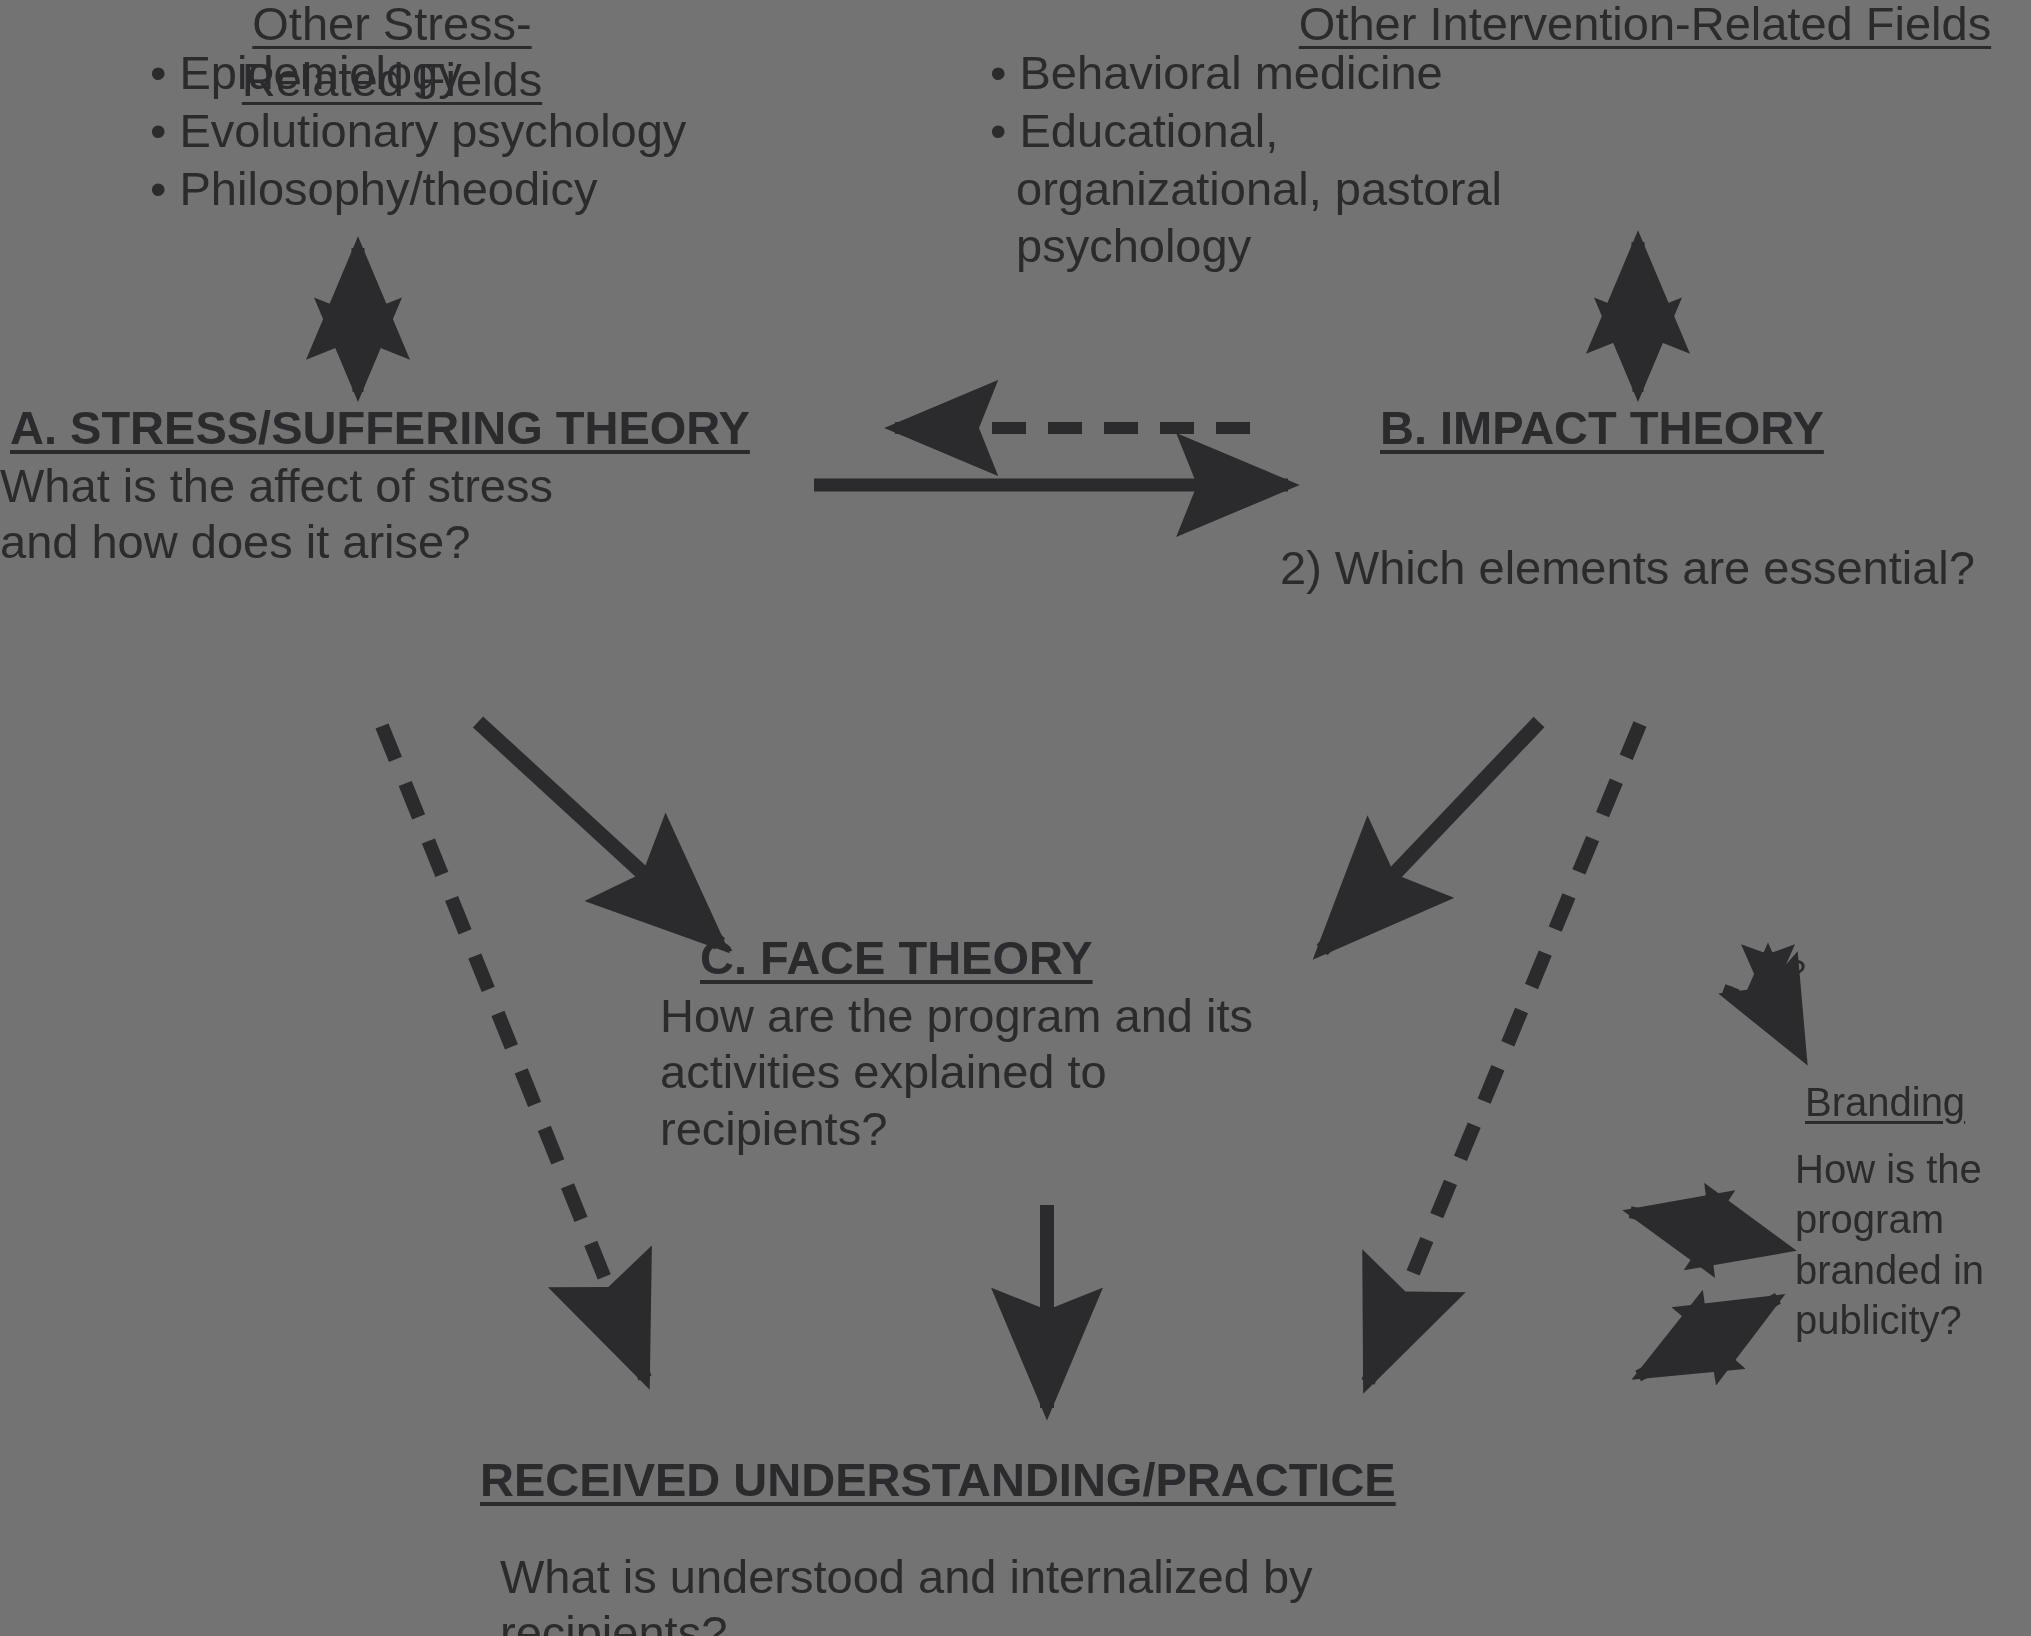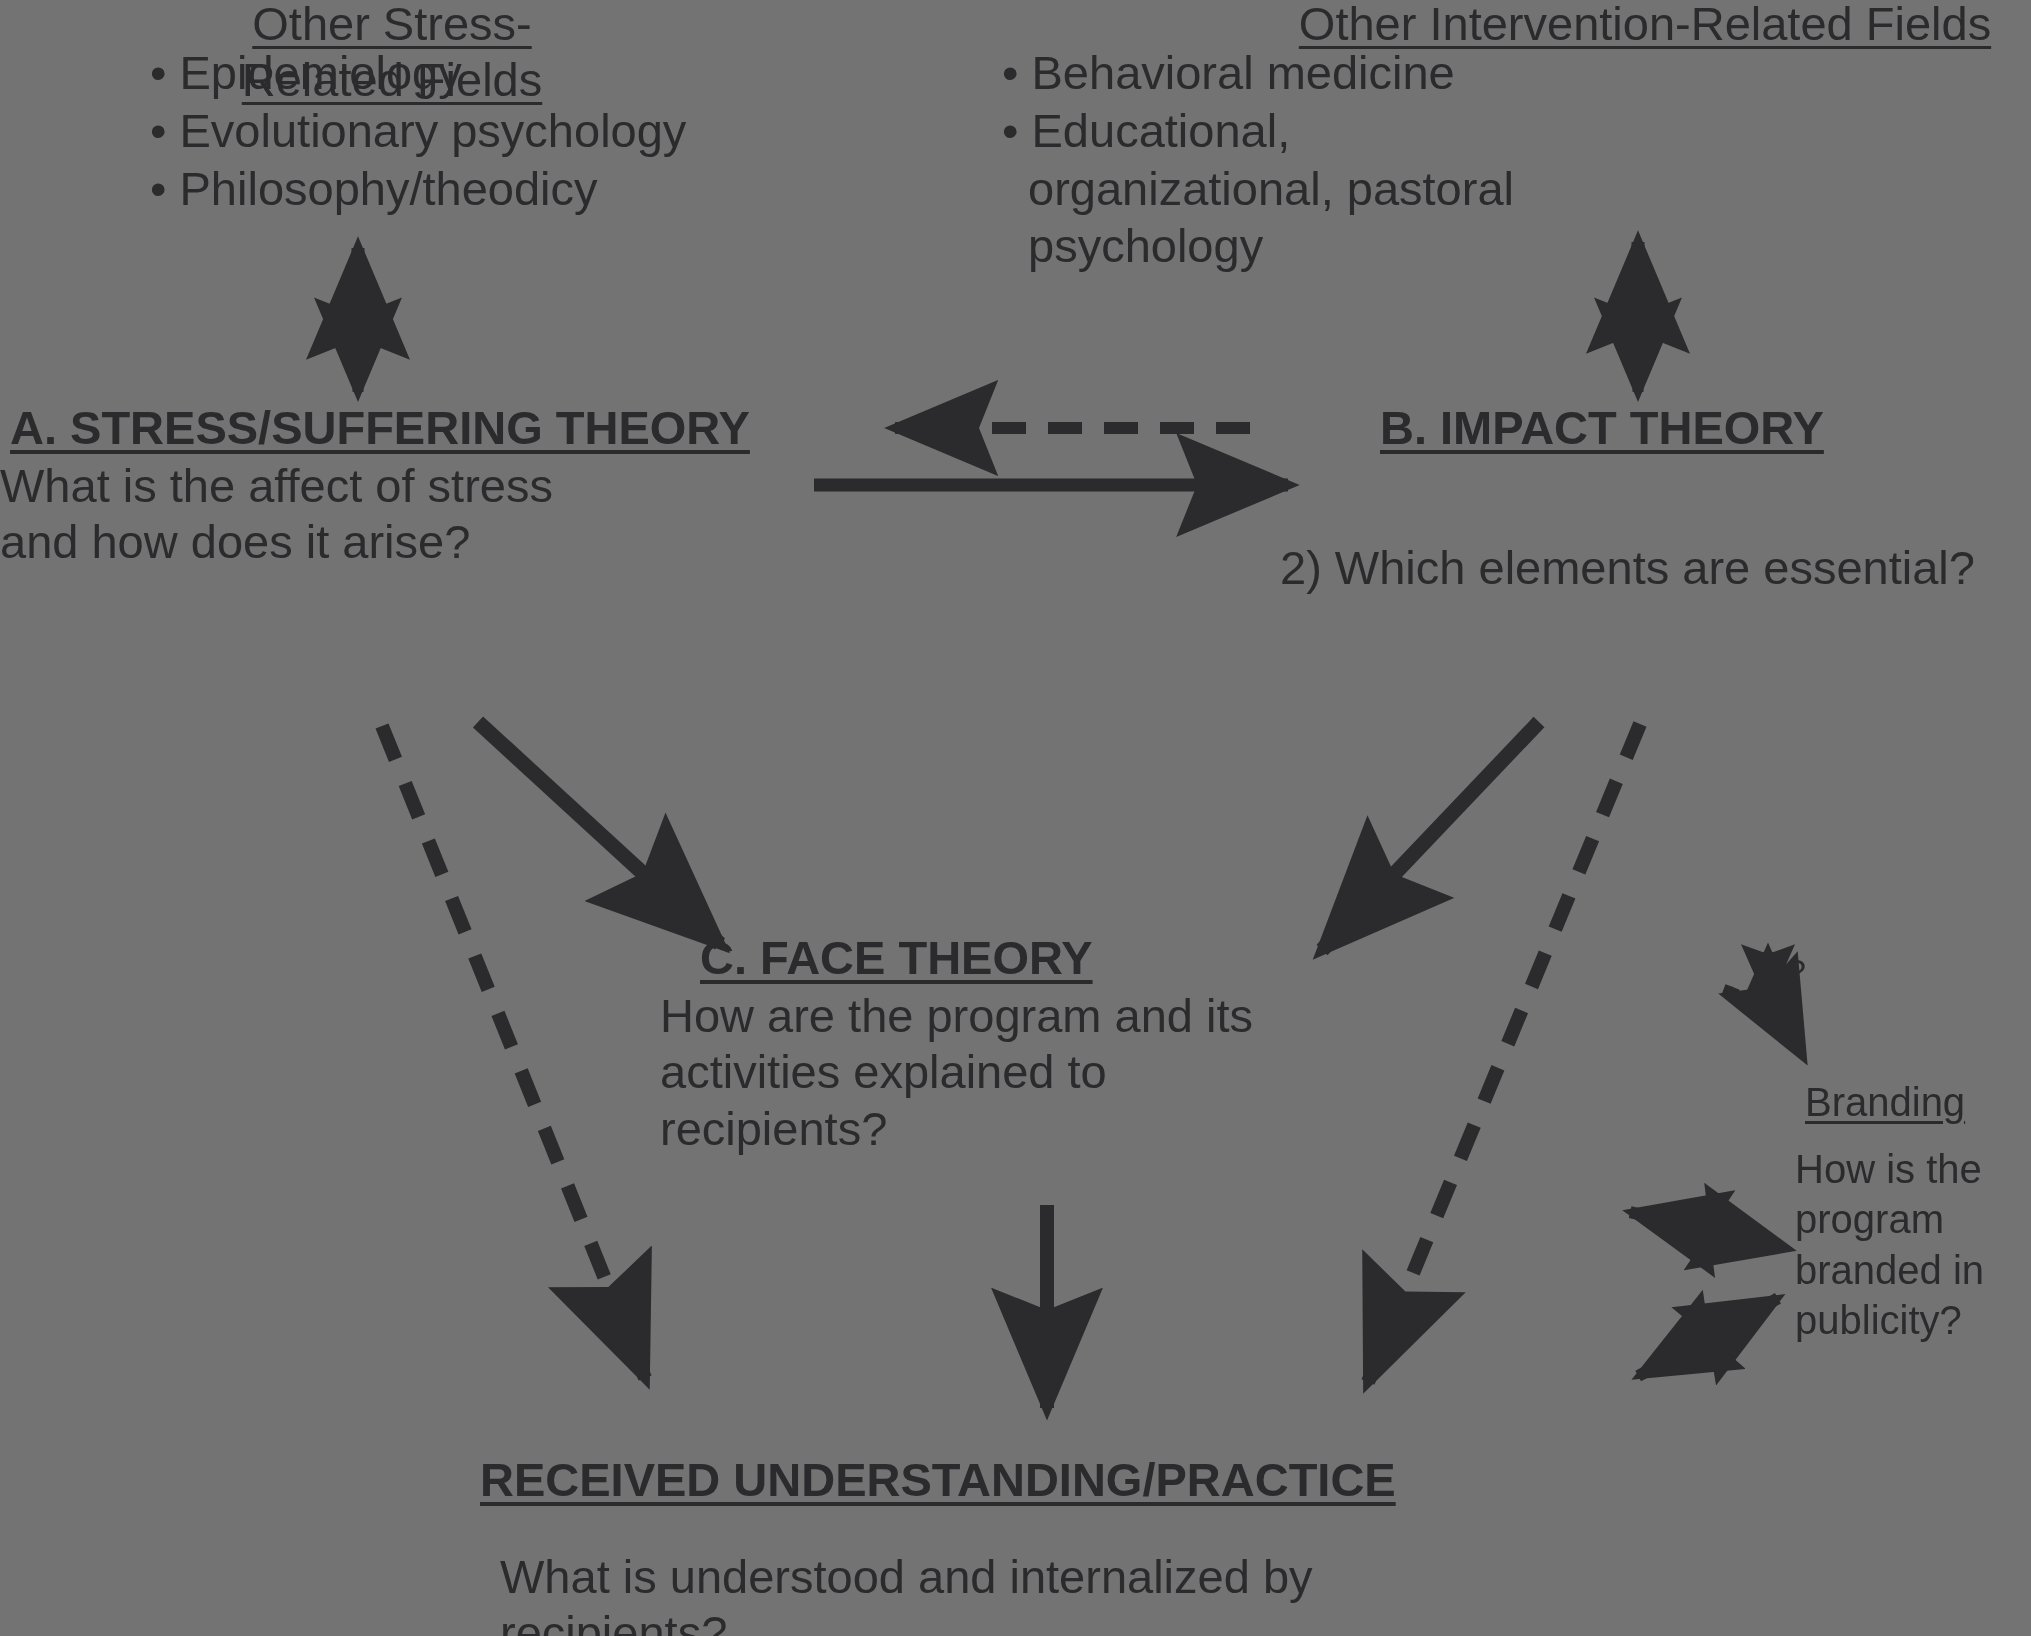--- a/index.html
+++ b/index.html
@@ -83,21 +83,21 @@
   <div class="txt hdr" style="left:182px; top:-4px; width:420px; text-align:center;">Other Stress-Related Fields</div>
 
   <div class="bullets" style="left:150px; top:44px; width:620px;">
     <span class="bullet-row">• <span>Epidemiology</span></span>
     <span class="bullet-row">• <span>Evolutionary psychology</span></span>
     <span class="bullet-row">• <span>Philosophy/theodicy</span></span>
   </div>
 
   <div class="txt hdr" style="left:1255px; top:-4px; width:780px; text-align:center;">Other Intervention-Related Fields</div>
 
-  <div class="bullets" style="left:990px; top:44px; width:520px;margin-left:12px;">
+  <div class="bullets" style="left:990px; top:44px; width:520px;">
     <span class="bullet-row">• <span>Behavioral medicine</span></span>
     <span class="bullet-row">• <span>Educational, organizational, pastoral psychology</span></span>
   </div>
 
   <div class="txt hdr-bold" style="left:10px; top:400px; width:auto;">A. STRESS/SUFFERING THEORY</div>
   <div class="txt body-txt ctr" style="left:0px; top:458px; width:560px;">What is the affect of stress and how does it arise?</div>
 
   <div class="txt hdr-bold ctr" style="left:1380px; top:400px; width:640px;">B. IMPACT THEORY</div>
   <div class="txt body-txt ctr" style="left:1280px; top:540px; width:751px;">2) Which elements are essential?</div>
 

